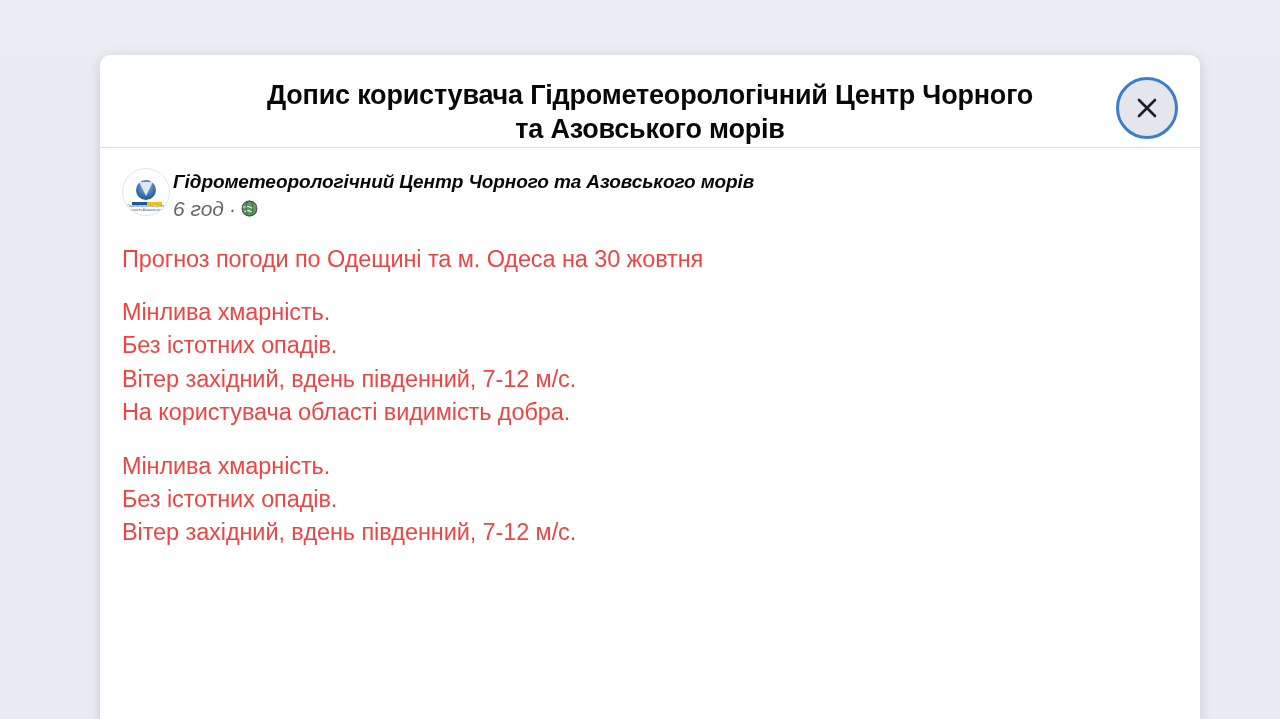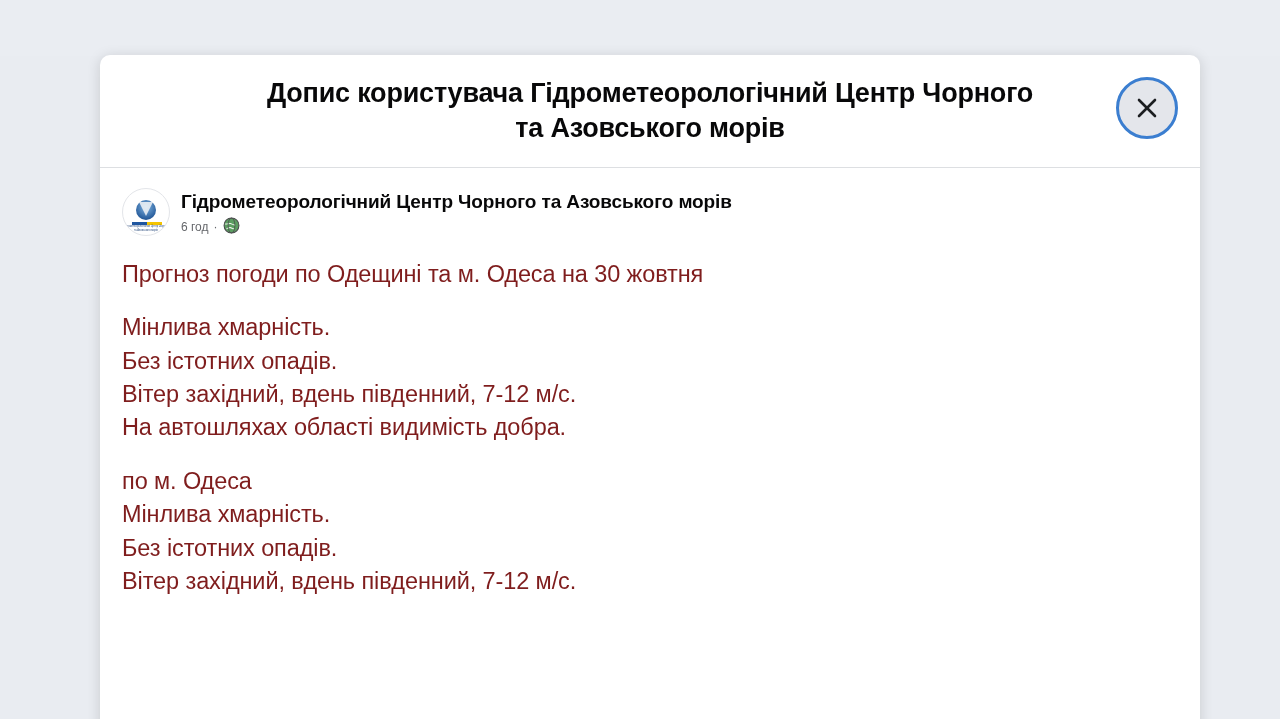--- a/index.html
+++ b/index.html
@@ -34,24 +34,24 @@
     top: 55px;
     width: 1100px;
     height: 700px;
     background: #ffffff;
     border-radius: 10px 10px 0 0;
     box-shadow: 0 2px 14px rgba(0,0,0,0.14);
     overflow: hidden;
   }
   .dialog-header {
     position: relative;
-    height: 113px;
+    height: 93px;
     border-bottom: 1px solid #dddfe2;
     display: flex;
-    align-items: center;
+    align-items: flex-end;
     justify-content: center;
   }
   .dialog-title {
     width: 880px;
     text-align: center;
     font-size: 27px;
     font-weight: bold;
     line-height: 1.28;
     letter-spacing: -0.2px;
     color: #080809;
@@ -72,21 +72,22 @@
     cursor: pointer;
   }
   .close-button svg { display: block; }
 
   .post-body {
     padding: 20px 22px 0 22px;
   }
   .post-head {
     display: flex;
     align-items: flex-start;
-    gap: 11px;
+    gap: 3px;
+    font-style: italic;
   }
   .avatar {
     width: 48px;
     height: 48px;
     border-radius: 50%;
     background: #ffffff;
     border: 1px solid #e3e5e9;
     position: relative;
     overflow: hidden;
     flex: 0 0 auto;
@@ -128,34 +129,34 @@
   .poster-meta { padding-top: 2px; }
   .poster-name {
     font-size: 19px;
     font-weight: bold;
     color: #080809;
     line-height: 1.25;
     letter-spacing: -0.1px;
   }
   .poster-sub {
     margin-top: 3px;
-    font-size: 12px;
+    font-size: 21px;
     color: #65676b;
     display: flex;
-    align-items: flex-end;
+    align-items: center;
     gap: 5px;
   }
   .poster-sub .dot { color: #65676b; }
   .globe-icon { display: block; }
 
   .post-text {
     margin-top: 22px;
     font-size: 23.5px;
     line-height: 1.42;
-    color: #7f1d1d;
+    color: #ef4444;
     letter-spacing: -0.1px;
   }
   .para { margin: 0 0 20px 0; }
   .para:last-child { margin-bottom: 0; }
   .line { display: block; }
 </style>
 </head>
 <body>
 
 <div id="page">
@@ -204,25 +205,24 @@
       <div class="post-text">
 
         <p class="para">
           <span class="line">Прогноз погоди по Одещині та м. Одеса на 30 жовтня</span>
         </p>
 
         <p class="para">
           <span class="line">Мінлива хмарність.</span>
           <span class="line">Без істотних опадів.</span>
           <span class="line">Вітер західний, вдень південний, 7-12 м/с.</span>
-          <span class="line">На автошляхах області видимість добра.</span>
+          <span class="line">На користувача області видимість добра.</span>
         </p>
 
         <p class="para">
-          <span class="line">по м. Одеса</span>
           <span class="line">Мінлива хмарність.</span>
           <span class="line">Без істотних опадів.</span>
           <span class="line">Вітер західний, вдень південний, 7-12 м/с.</span>
         </p>
 
       </div>
     </div>
   </div>
 </div>
 

